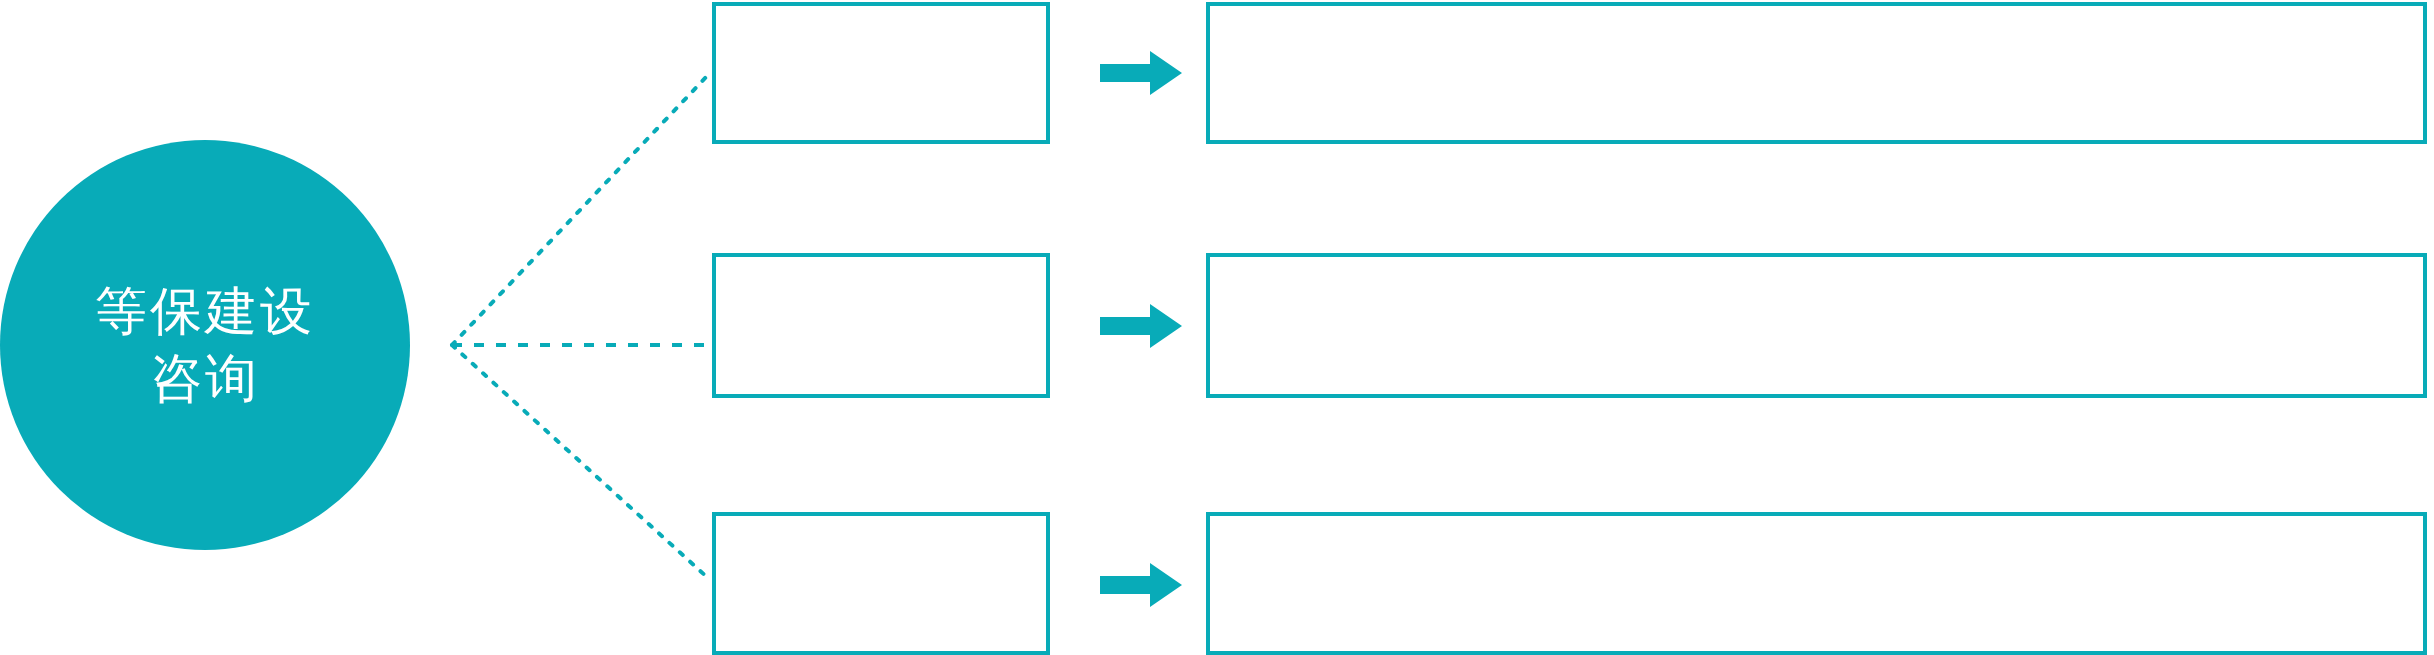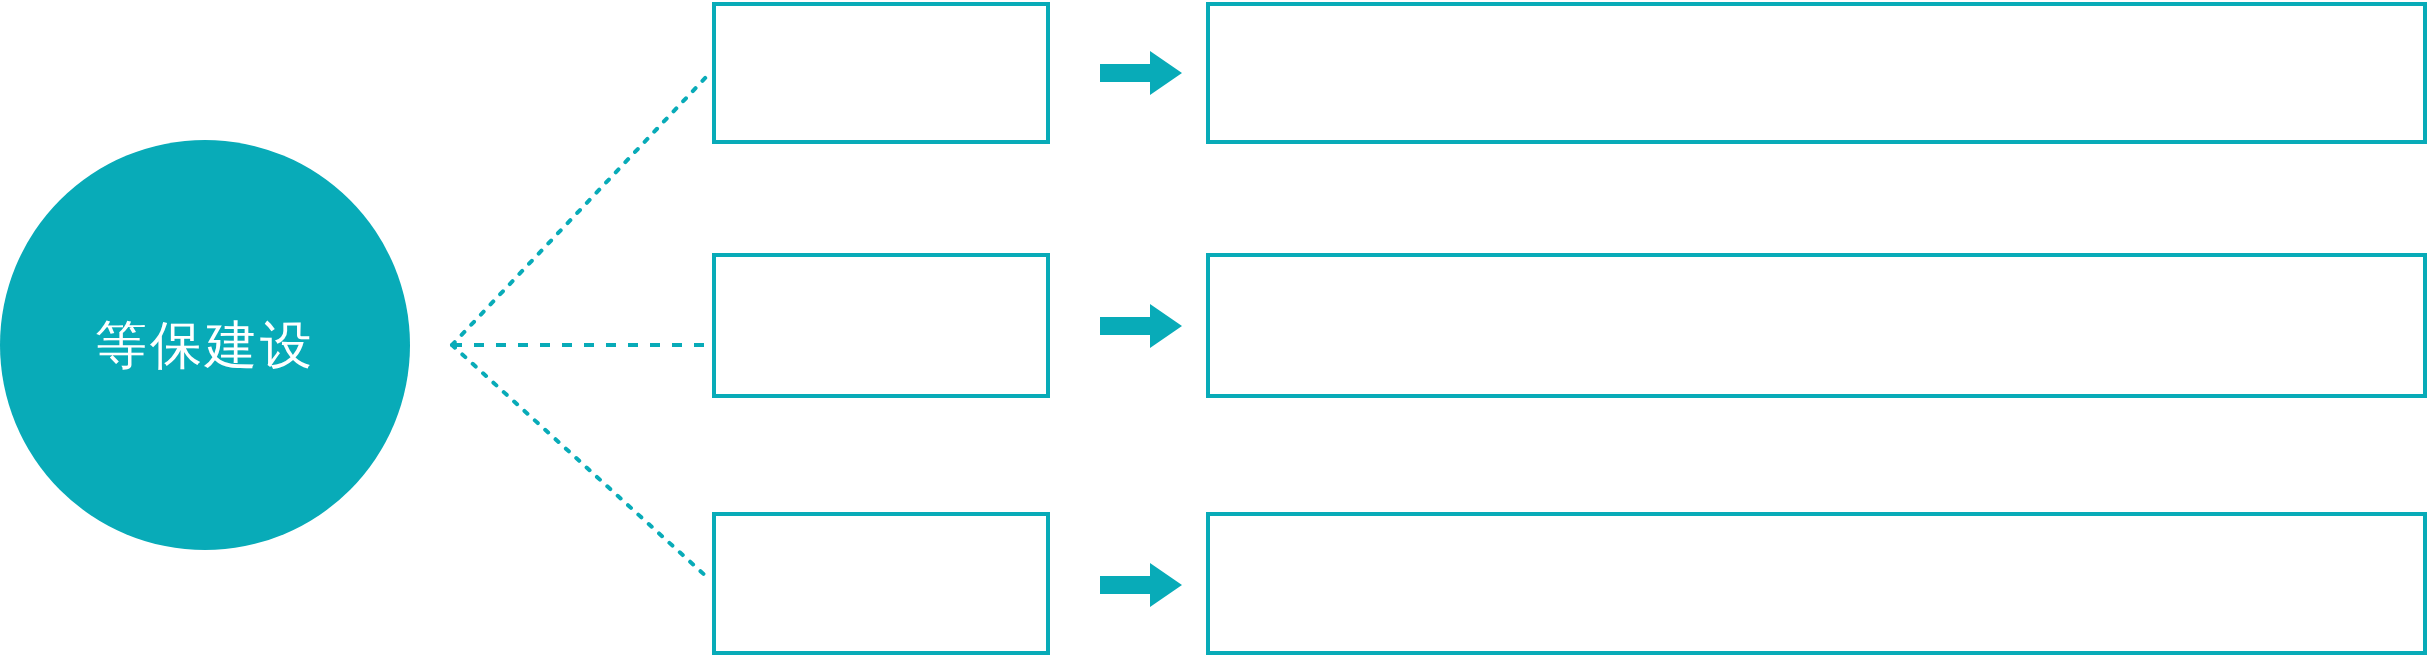--- a/index.html
+++ b/index.html
@@ -118,20 +118,21 @@
 <div id="stage">
 
   <svg class="connectors" viewBox="0 0 2434 655" xmlns="http://www.w3.org/2000/svg">
     <line x1="452" y1="345" x2="708" y2="75" stroke="#08ABB8" stroke-width="4" stroke-dasharray="4 10" stroke-linecap="round"></line>
     <line x1="452" y1="345" x2="708" y2="345" stroke="#08ABB8" stroke-width="4" stroke-dasharray="10 12" stroke-linecap="butt"></line>
     <line x1="452" y1="345" x2="708" y2="578" stroke="#08ABB8" stroke-width="4" stroke-dasharray="4 10" stroke-linecap="round"></line>
   </svg>
 
   <div class="hub">
     <div class="hub-line">等保建设</div>
+    <div class="hub-line">咨询</div>
   </div>
 
   <div class="row row-1">
     <div class="box-small">
       <span class="box-text"></span>
     </div>
     <div class="arrow">
       <svg viewBox="0 0 82 46" xmlns="http://www.w3.org/2000/svg">
         <path d="M0 14 L50 14 L50 1 L82 23 L50 45 L50 32 L0 32 Z" fill="#08ABB8"></path>
       </svg>

